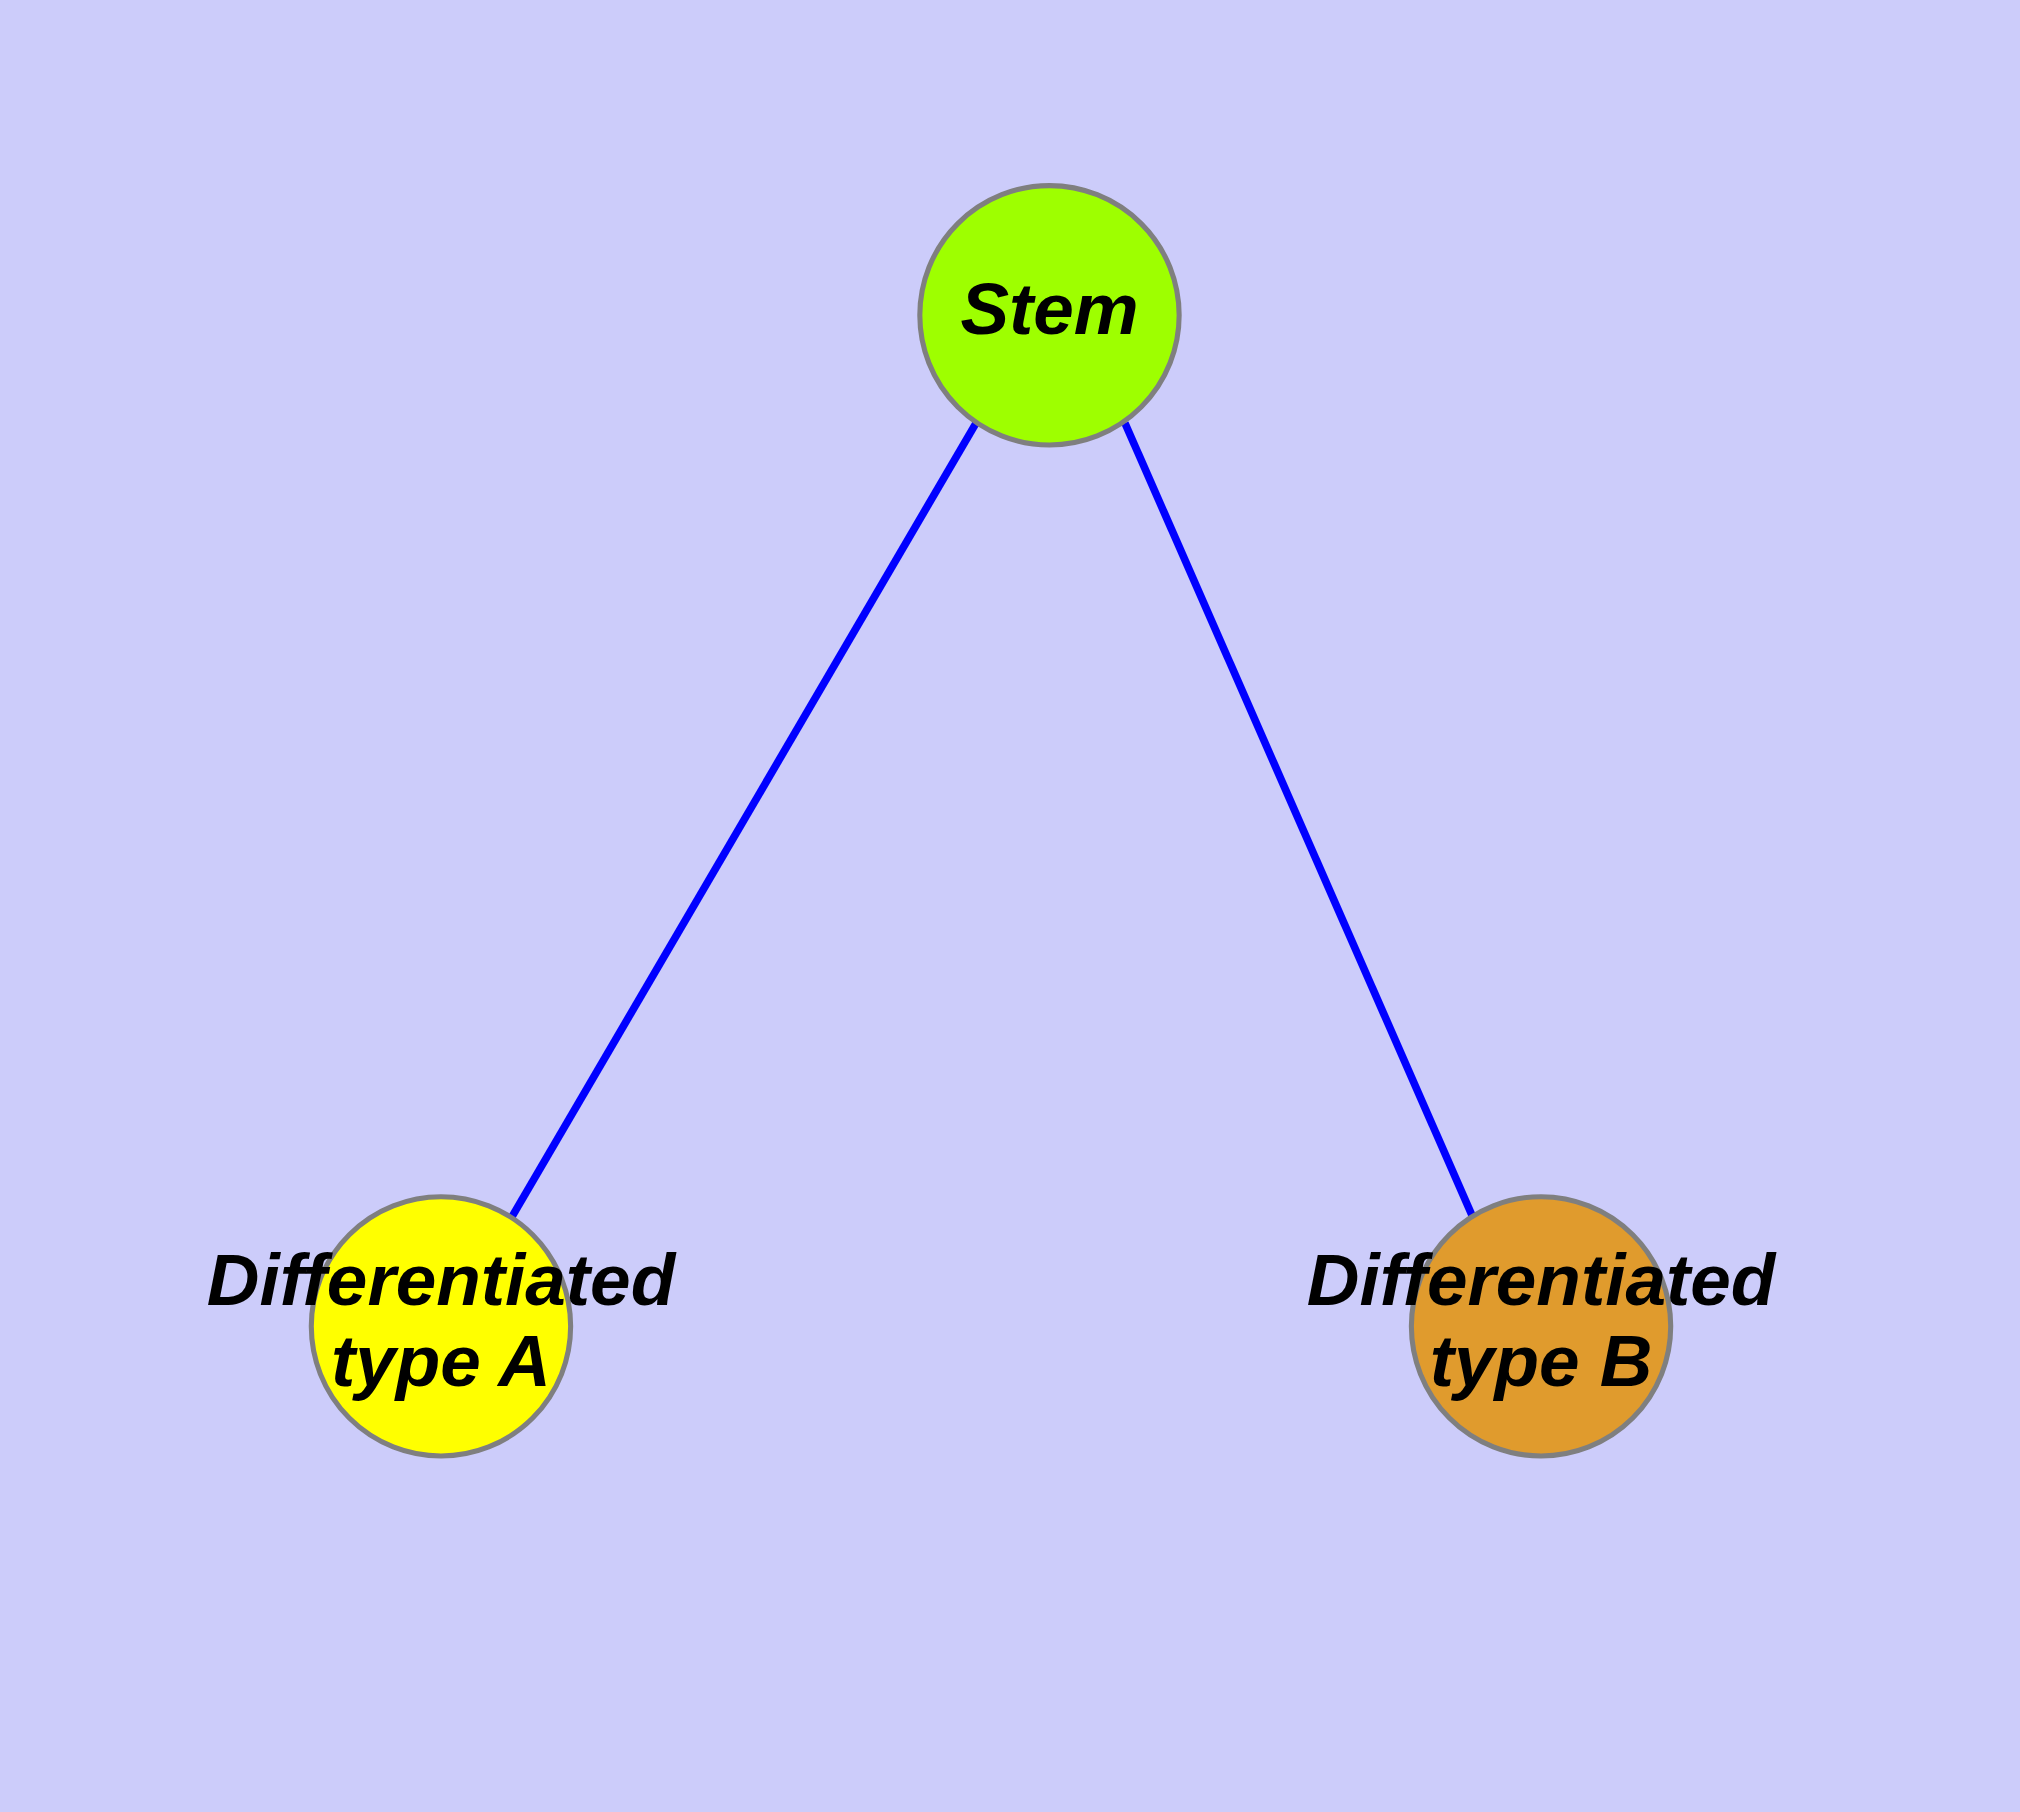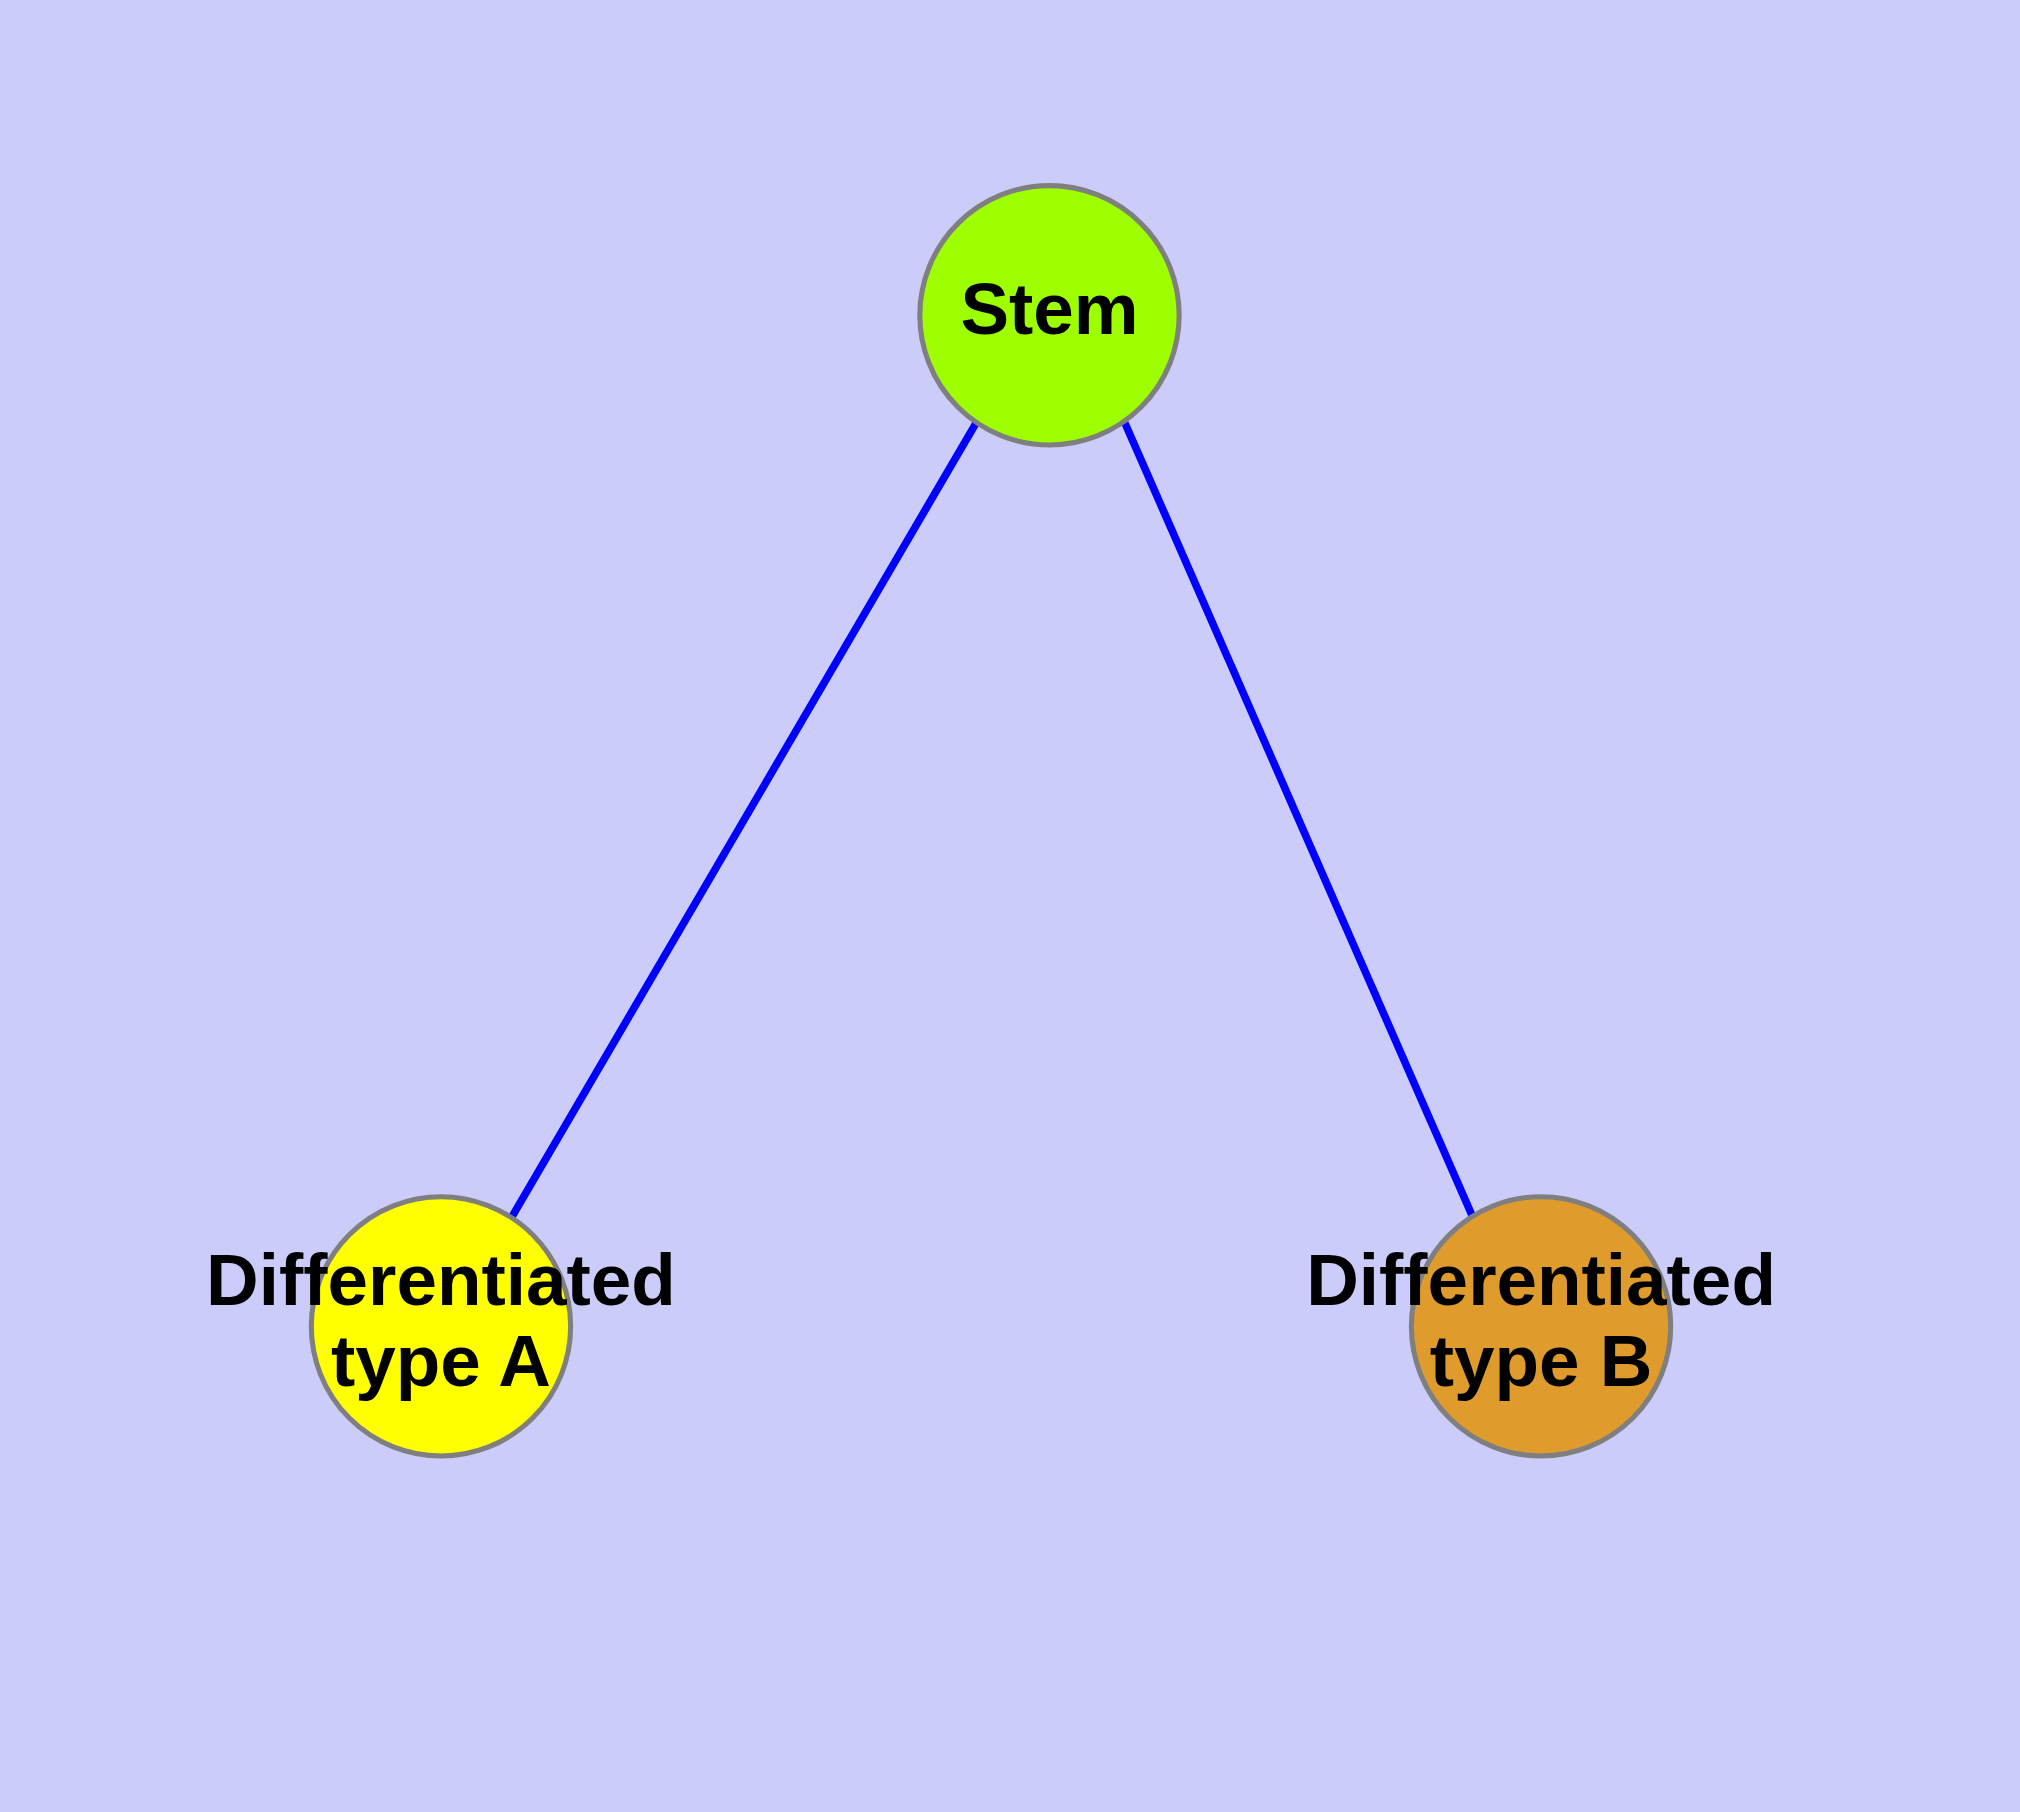--- a/index.html
+++ b/index.html
@@ -31,21 +31,21 @@
     font-weight: bold;
     fill: #000000;
     text-anchor: middle;
     dominant-baseline: middle;
     paint-order: normal;
   }
 </style>
 </head>
 <body>
 
-<div id="canvas-wrap" style="width: 2021px; height: 1812px; background: rgb(204, 204, 250);">
+<div id="canvas-wrap" style="width: 2021px; height: 1812px; background: rgb(204, 204, 250); font-style: italic;">
   <svg id="graph-svg" viewBox="0 0 2384 2138" xmlns="http://www.w3.org/2000/svg" style="width: 2021px; height: 1812px;">
 
     <rect id="bg-rect" x="0" y="0" width="2384" height="2138" fill="#ccccfa"></rect>
 
     <g id="edges-layer">
         <line x1="1152" y1="498" x2="603" y2="1437" stroke="#0000ff" stroke-width="9" stroke-linecap="butt"></line>
         <line x1="1327" y1="499" x2="1737" y2="1435" stroke="#0000ff" stroke-width="9" stroke-linecap="butt"></line>
       </g>
     <g id="nodes-layer">
         <circle cx="1238" cy="372" r="153" fill="#9eff00" stroke="#7f7f7f" stroke-width="6"></circle>

